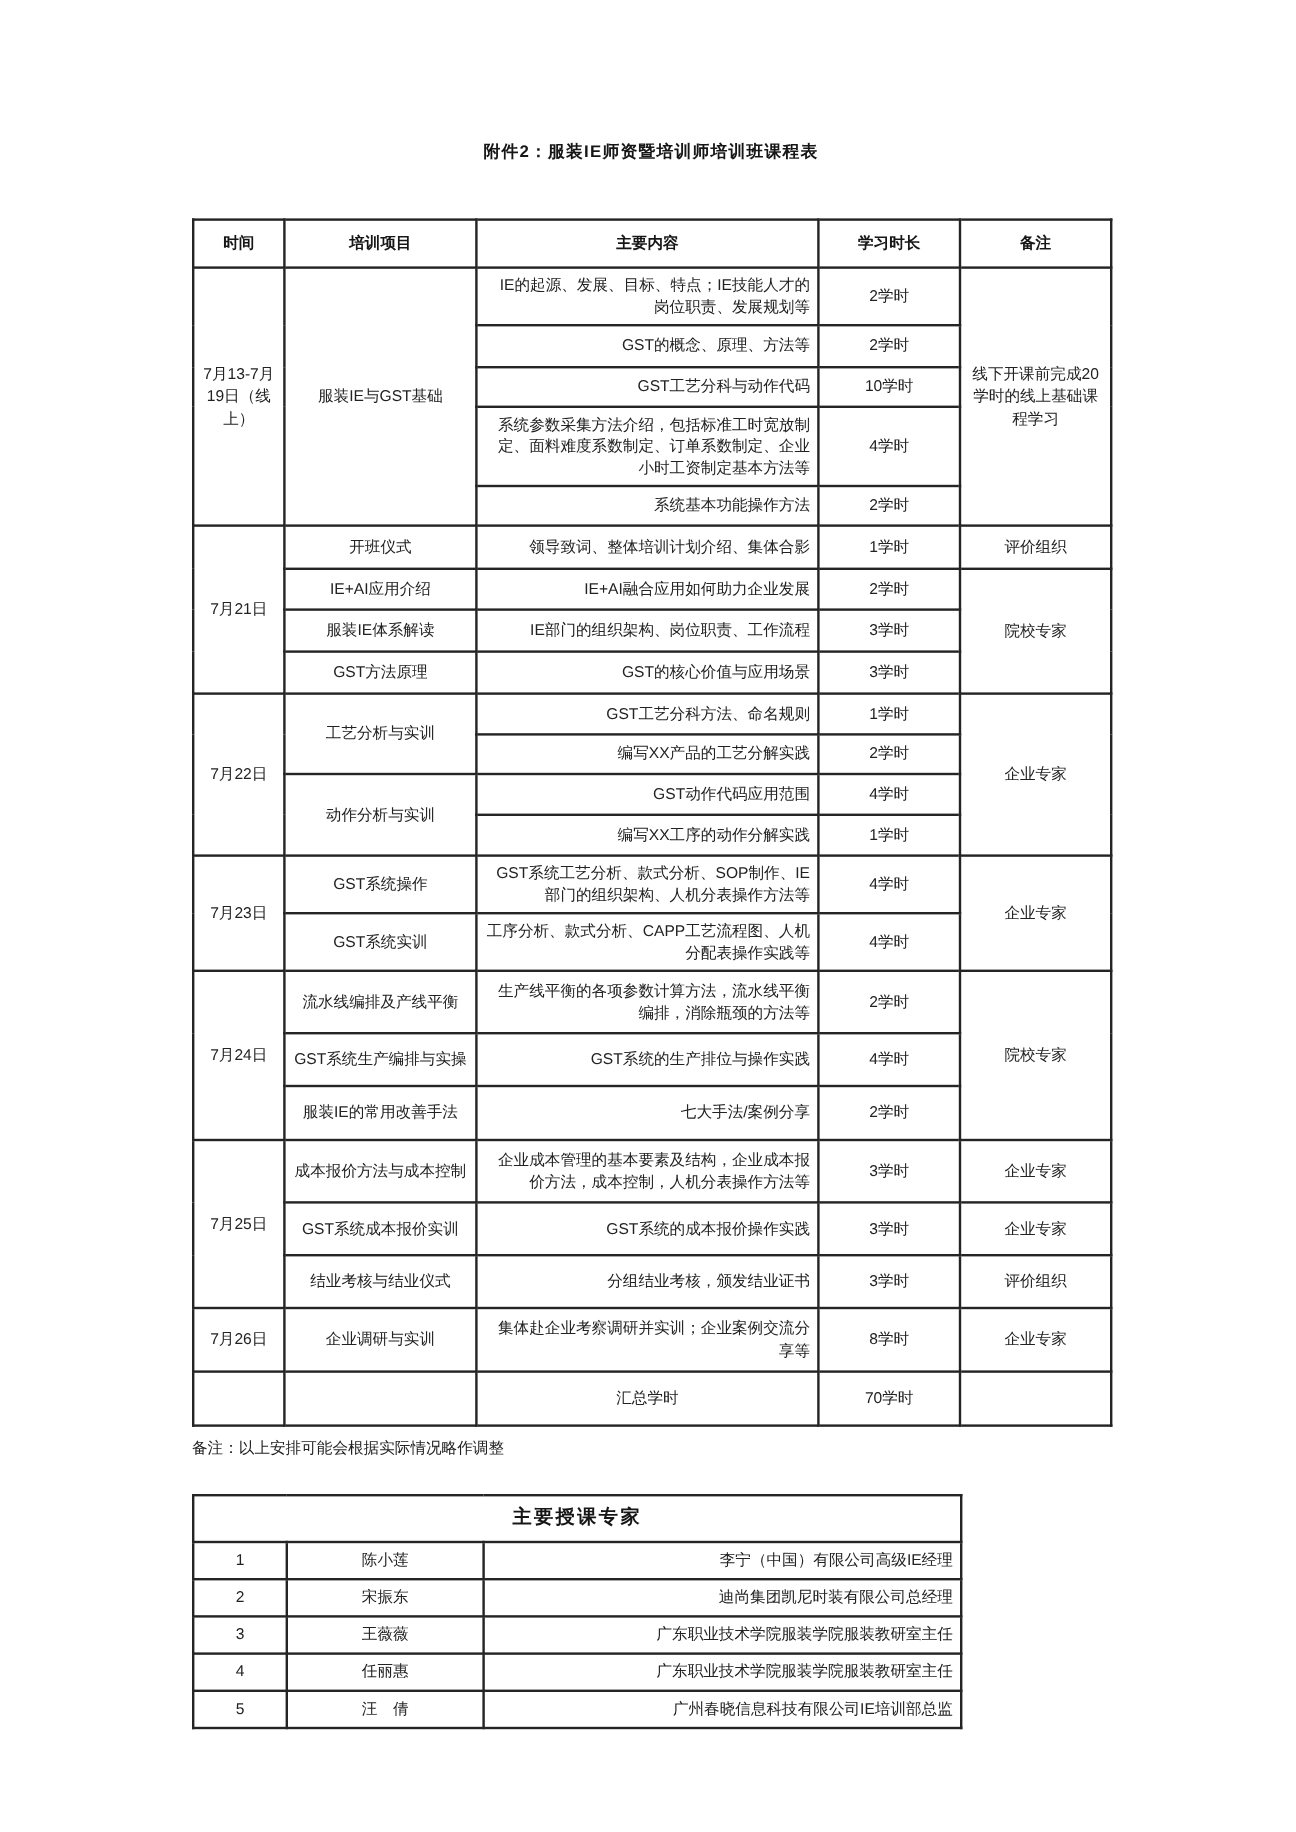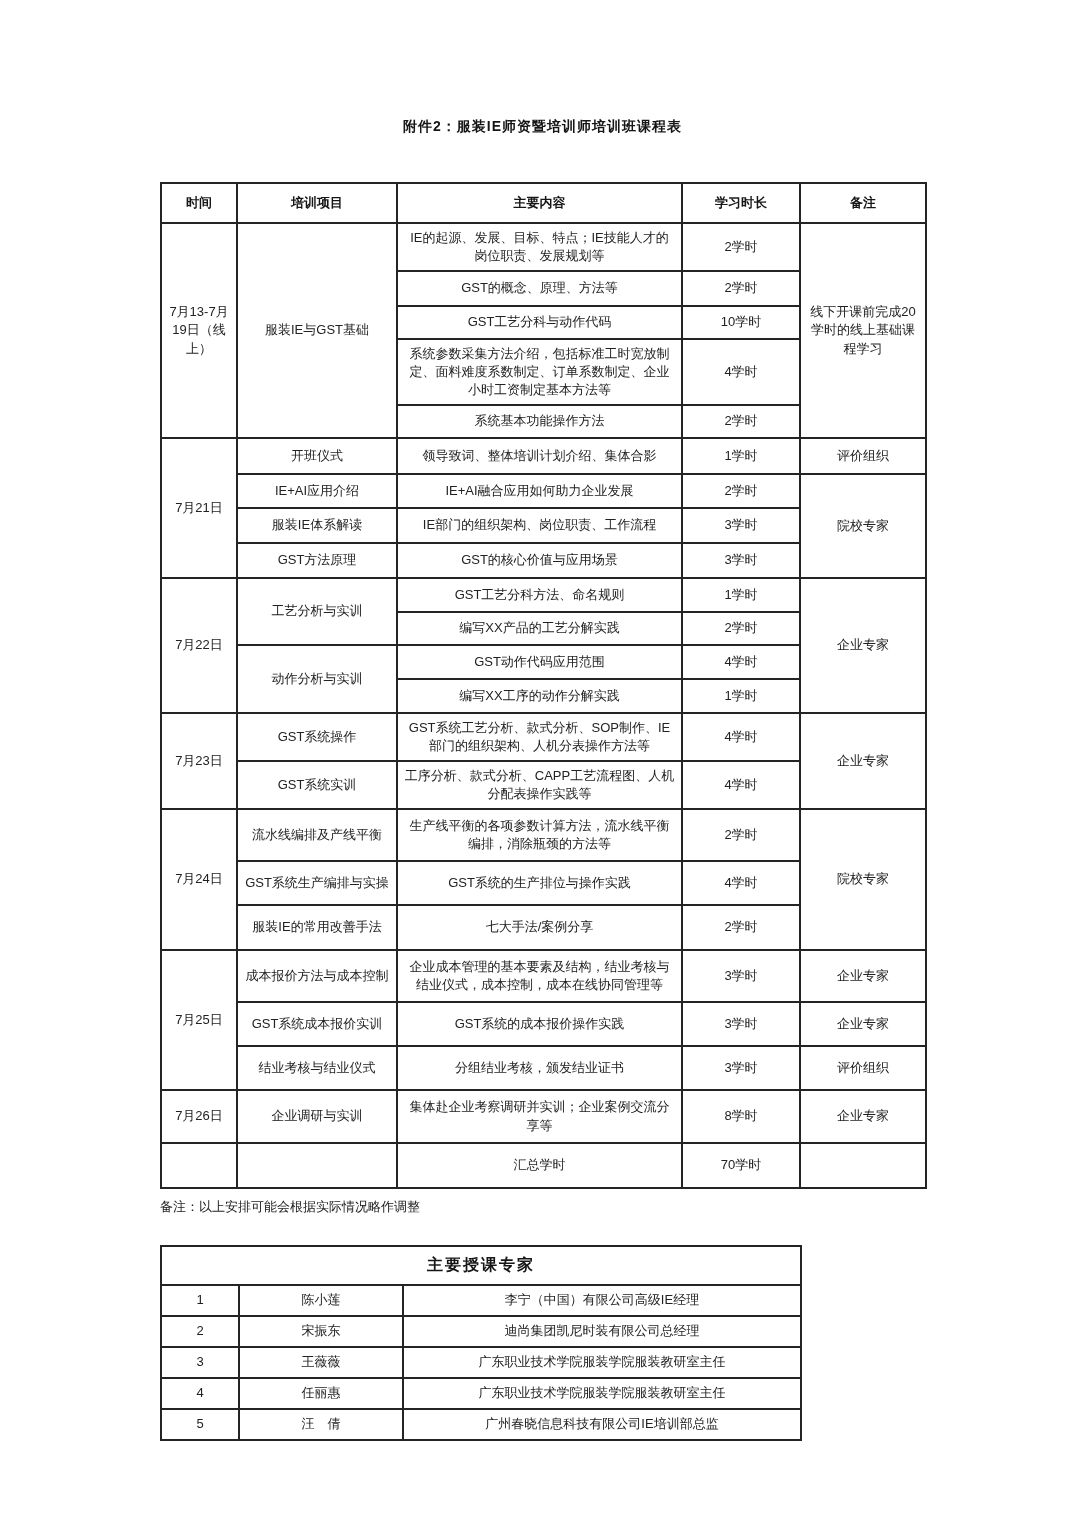--- a/index.html
+++ b/index.html
@@ -21,21 +21,21 @@
     font-size:13px; line-height:1.4;
     padding:2px 6px;
     vertical-align:middle;
     overflow:hidden;
     color:#222222;
   }
   th { font-weight:bold; color:#161616; }
   .schedule-table { position:absolute; top:182px; left:160px; width:765px; }
   .experts-table  { position:absolute; top:1245px; left:160px; width:640px; }
   .tc { text-align:center; }
-  .tl { text-align:center; }
+  .tl { text-align:right; }
   .experts-title { font-size:16px; letter-spacing:2px; height:33px; }
   .footnote {
     position:absolute; top:1198px; left:160px; width:765px;
     text-align:left; font-size:13px; color:#222222;
   }
 </style>
 </head>
 <body>
 
 <div class="page">
@@ -156,21 +156,21 @@
     </tr>
     <tr style="height:45px">
       <td class="tc">服装IE的常用改善手法</td>
       <td class="tl">七大手法/案例分享</td>
       <td class="tc">2学时</td>
     </tr>
 
     <tr style="height:52px">
       <td class="tc" rowspan="3">7月25日</td>
       <td class="tc">成本报价方法与成本控制</td>
-      <td class="tl">企业成本管理的基本要素及结构，结业考核与结业仪式，成本控制，成本在线协同管理等</td>
+      <td class="tl">企业成本管理的基本要素及结构，企业成本报价方法，成本控制，人机分表操作方法等</td>
       <td class="tc">3学时</td>
       <td class="tc">企业专家</td>
     </tr>
     <tr style="height:44px">
       <td class="tc">GST系统成本报价实训</td>
       <td class="tl">GST系统的成本报价操作实践</td>
       <td class="tc">3学时</td>
       <td class="tc">企业专家</td>
     </tr>
     <tr style="height:44px">

